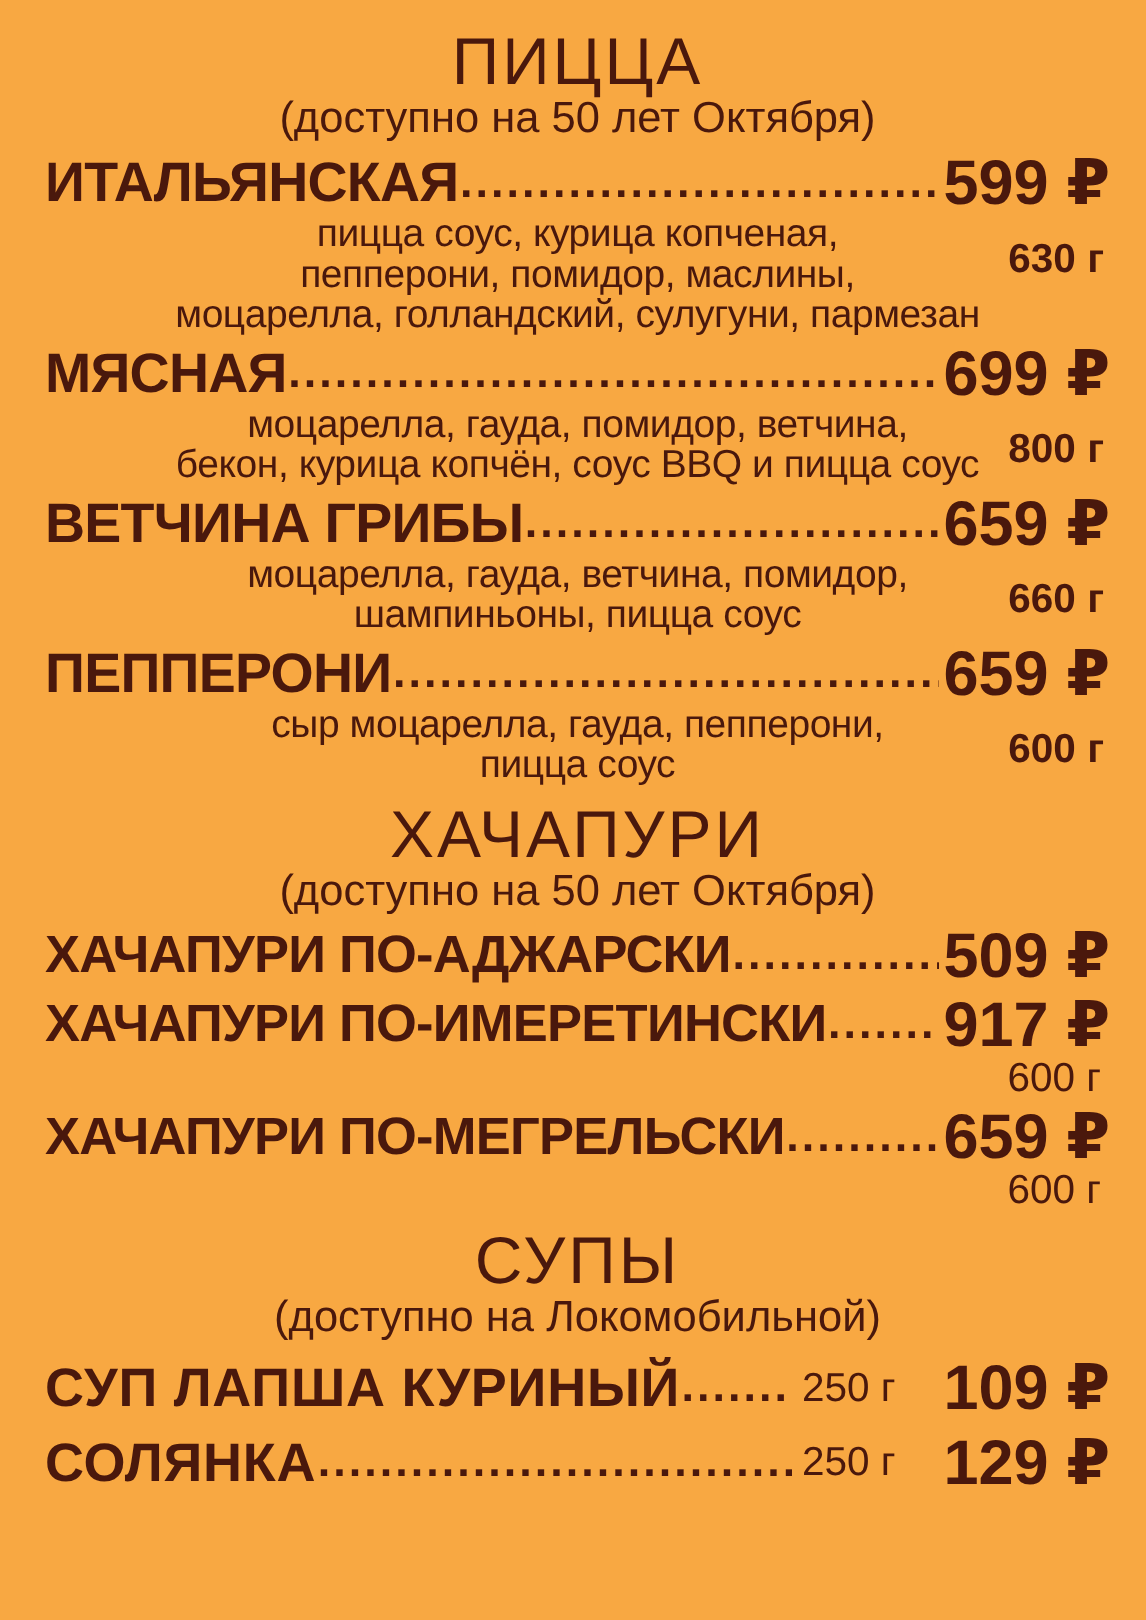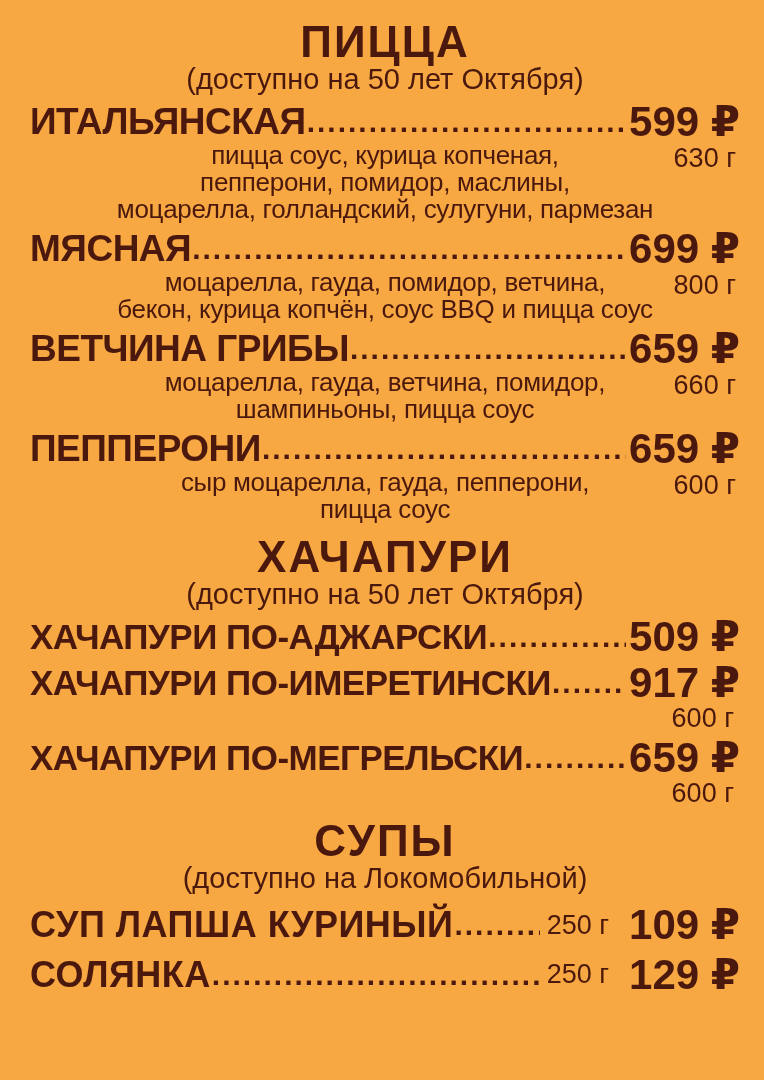--- a/index.html
+++ b/index.html
@@ -16,21 +16,21 @@
   }
   .page {
     width: 764px;
     height: 1080px;
     overflow: hidden;
     padding: 20px 24px 0 30px;
   }
   .section-title {
     font-size: 44px;
     line-height: 1.0;
-    font-weight: 700;
+    font-weight: 400;
     letter-spacing: 2px;
     text-align: center;
   }
   .section-subtitle {
     font-size: 29px;
     line-height: 1.1;
     font-weight: 400;
     text-align: center;
     margin-bottom: 6px;
   }
@@ -72,45 +72,45 @@
   
   .pizza-item { margin-top: 6px; }
   .desc-weight { position: relative; text-align: center; }
   .desc-line {
     font-size: 26px;
     line-height: 1.04;
     letter-spacing: -0.3px;
   }
   .item-weight-abs {
     position: absolute;
-    top: 1px;
+    top: 15px;
     right: 4px;
     font-size: 27px;
-    font-weight: 400;
+    font-weight: 700;
   }
   
   .kh-item { margin-top: 6px; }
   .kh-item .item-name { font-size: 35px; }
   .kh-weight {
     text-align: right;
     font-size: 27px;
     line-height: 1.05;
     padding-right: 6px;
     margin-top: 1px;
   }
   
   .soup-item { margin-top: 10px; }
   .soup-item .item-name { font-size: 36px; letter-spacing: 0.5px; }
   .inline-weight {
     font-size: 27px;
     font-weight: 400;
     white-space: nowrap;
     margin-left: 6px;
   }
-  .soup-item .item-price { margin-left: 18px; }
+  .soup-item .item-price { margin-left: 30px; }
 </style>
 </head>
 <body>
 
 <div class="page">
 
   <div class="section">
     <div class="section-title">ПИЦЦА</div>
     <div class="section-subtitle">(доступно на 50 лет Октября)</div>
 

